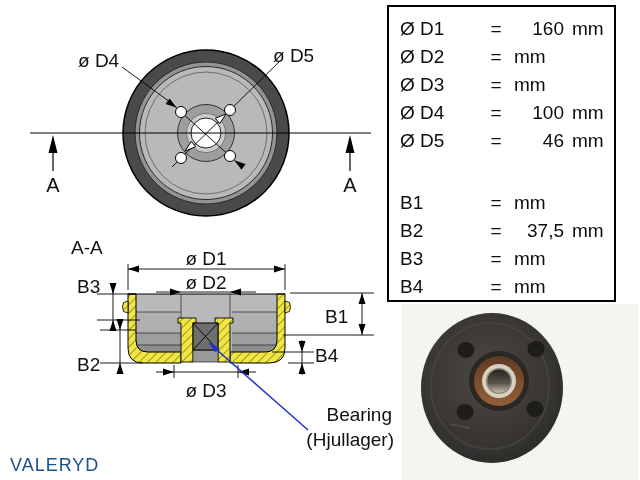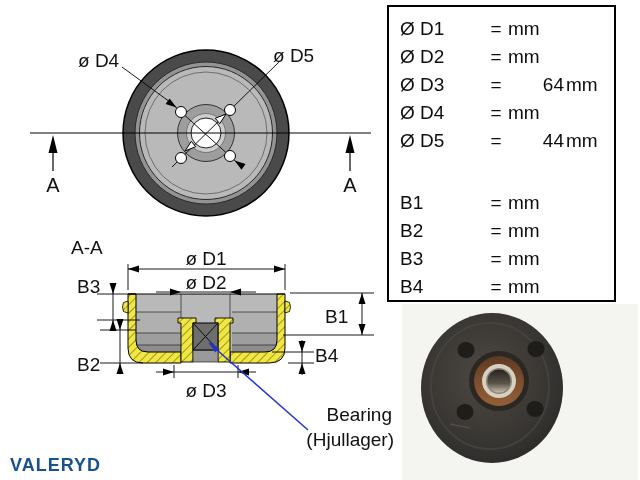--- a/index.html
+++ b/index.html
@@ -9,25 +9,25 @@
   svg text{font-family:"Liberation Sans",sans-serif;fill:#111;}
 
   
   .dim-table{position:absolute;left:387px;top:5px;width:229px;height:297px;
              border:2px solid #000;box-sizing:border-box;padding-top:8px;
              font-size:19px;color:#0d0d0d;background:#fff;}
   .trow{display:flex;height:28px;align-items:center;padding-left:11px;white-space:nowrap;}
   .tlabel{width:86px;}
   .teq{width:20px;text-align:center;}
   .tval{width:58px;text-align:right;}
-  .tunit{margin-left:2px;text-align:right;}
+  .tunit{margin-left:8px;text-align:right;}
   .tspacer{height:34px;}
 
   
-  .logo{position:absolute;left:10px;top:455px;font-size:18px;font-weight:bold;
+  .logo{position:absolute;left:10px;top:455px;font-size:18px;font-weight:normal;
         color:#17518f;letter-spacing:1px;}
 </style>
 </head>
 <body>
 
 <div class="page">
 
   <svg width="640" height="480" viewBox="0 0 640 480">
     <defs>
       <pattern id="hatch" patternUnits="userSpaceOnUse" width="6" height="6" patternTransform="rotate(45)">
@@ -207,53 +207,55 @@
       <circle cx="499" cy="381" r="13" fill="#8a8478"></circle>
       <circle cx="499" cy="381" r="11.5" fill="url(#gbore)"></circle>
       <line x1="450" y1="424" x2="470" y2="428" stroke="#56534c" stroke-width="1.5" opacity="0.8"></line>
     </g>
   </svg>
 
   <div class="dim-table">
     <div class="trow">
       <span class="tlabel">Ø D1</span>
       <span class="teq">=</span>
+      <span class="tval">160</span>
       <span class="tunit">mm</span>
     </div>
     <div class="trow">
       <span class="tlabel">Ø D2</span>
       <span class="teq">=</span>
       <span class="tunit">mm</span>
     </div>
     <div class="trow">
       <span class="tlabel">Ø D3</span>
       <span class="teq">=</span>
-      <span class="tval">64</span>
       <span class="tunit">mm</span>
     </div>
     <div class="trow">
       <span class="tlabel">Ø D4</span>
       <span class="teq">=</span>
+      <span class="tval">100</span>
       <span class="tunit">mm</span>
     </div>
     <div class="trow">
       <span class="tlabel">Ø D5</span>
       <span class="teq">=</span>
-      <span class="tval">44</span>
+      <span class="tval">46</span>
       <span class="tunit">mm</span>
     </div>
     <div class="tspacer"></div>
     <div class="trow">
       <span class="tlabel">B1</span>
       <span class="teq">=</span>
       <span class="tunit">mm</span>
     </div>
     <div class="trow">
       <span class="tlabel">B2</span>
       <span class="teq">=</span>
+      <span class="tval">37,5</span>
       <span class="tunit">mm</span>
     </div>
     <div class="trow">
       <span class="tlabel">B3</span>
       <span class="teq">=</span>
       <span class="tunit">mm</span>
     </div>
     <div class="trow">
       <span class="tlabel">B4</span>
       <span class="teq">=</span>

